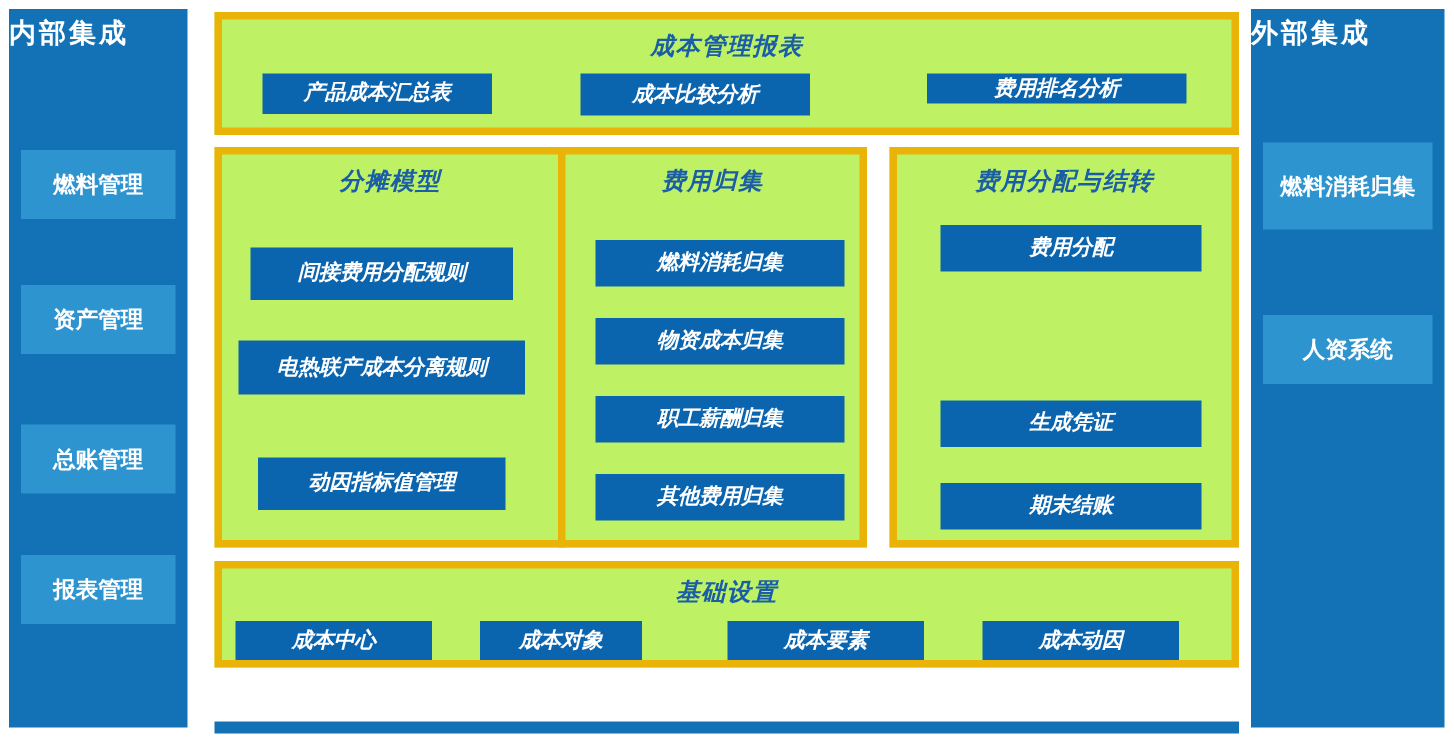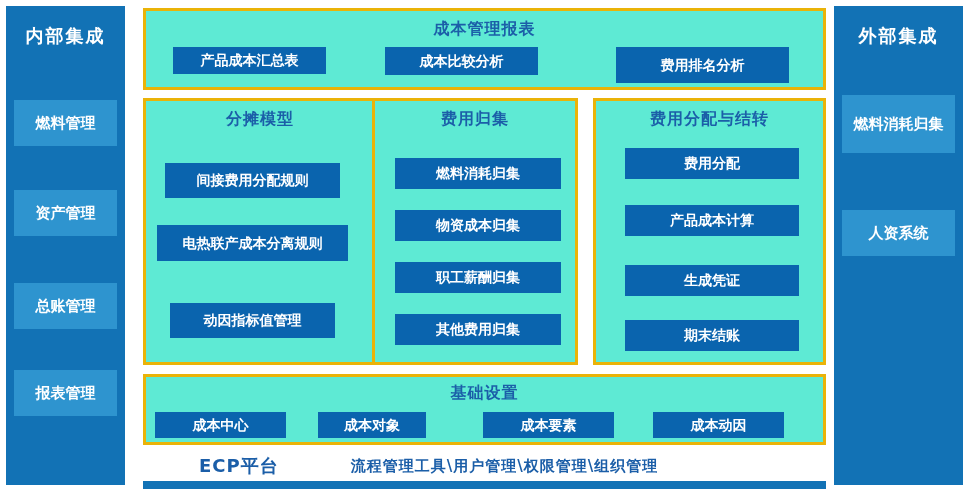--- a/index.html
+++ b/index.html
@@ -4,28 +4,28 @@
 <style>
   * { box-sizing: border-box; margin: 0; padding: 0; }
   html, body { width: 969px; height: 491px; background: #ffffff; }
   body { font-family: "DejaVu Sans", "Liberation Sans", sans-serif; overflow: hidden; }
   .canvas { position: relative; width: 969px; height: 491px; background: #ffffff; }
 
   
   .sidebar { position: absolute; top: 6px; height: 479px; background: #1272B5; }
   .sidebar.left  { left: 6px;  width: 119px; }
   .sidebar.right { left: 834px; width: 129px; }
-  .sidebar-title { color: #ffffff; text-align: center; font-weight: bold; font-size: 18px; padding-top: 18px; letter-spacing: 2px; }
+  .sidebar-title { color: #ffffff; text-align: left; font-weight: bold; font-size: 18px; padding-top: 4px; letter-spacing: 2px; }
   .sidebar-item { position: absolute; left: 8px; right: 8px; height: 46px;
     background: #2E94CF; color: #ffffff; font-size: 15px; font-weight: bold;
     display: flex; align-items: center; justify-content: center; text-align: center;
     line-height: 1.35; padding: 2px 6px; }
 
   
-  .box { position: absolute; background: #5eead4; border: 3px solid #eab308; }
+  .box { position: absolute; background: #bef264; border: 5px solid #eab308; font-style: italic; }
   .box-title { text-align: center; font-weight: bold; color: #1B5EA8; font-size: 16px; padding-top: 8px; letter-spacing: 1px; }
   .btn { position: absolute; background: #0A64AE; color: #ffffff; font-size: 14px; font-weight: bold;
     display: flex; align-items: center; justify-content: center; text-align: center; line-height: 1.2; padding: 2px 4px; }
 
   
   .platform-bar { position: absolute; left: 143px; top: 452px; width: 683px; height: 28px;
     display: flex; align-items: center; background: #ffffff; }
   .platform-name { color: #1B5EA8; font-weight: bold; font-size: 18px; margin-left: 56px; letter-spacing: 1px; }
   .platform-tools { color: #1B5EA8; font-weight: bold; font-size: 15px; margin-left: 72px; letter-spacing: 1px; }
   .bottom-strip { position: absolute; left: 143px; top: 481px; width: 683px; height: 8px; background: #1272B5; }
@@ -46,54 +46,49 @@
   <aside class="sidebar right">
     <div class="sidebar-title">外部集成</div>
     <div class="sidebar-item" style="top:89px; height:58px">燃料消耗归集</div>
     <div class="sidebar-item" style="top:204px">人资系统</div>
   </aside>
 
   <section class="box" style="left:143px; top:8px; width:683px; height:82px">
     <div class="box-title">成本管理报表</div>
     <div class="btn" style="left:27px;  top:36px; width:153px; height:27px">产品成本汇总表</div>
     <div class="btn" style="left:239px; top:36px; width:153px; height:28px">成本比较分析</div>
-    <div class="btn" style="left:470px; top:36px; width:173px; height:36px">费用排名分析</div>
+    <div class="btn" style="left:470px; top:36px; width:173px; height:20px">费用排名分析</div>
   </section>
 
   <section class="box" style="left:143px; top:98px; width:234px; height:267px">
     <div class="box-title">分摊模型</div>
     <div class="btn" style="left:19px; top:62px;  width:175px; height:35px">间接费用分配规则</div>
     <div class="btn" style="left:11px; top:124px; width:191px; height:36px">电热联产成本分离规则</div>
     <div class="btn" style="left:24px; top:202px; width:165px; height:35px">动因指标值管理</div>
   </section>
 
   <section class="box" style="left:372px; top:98px; width:206px; height:267px">
     <div class="box-title">费用归集</div>
     <div class="btn" style="left:20px; top:57px;  width:166px; height:31px">燃料消耗归集</div>
     <div class="btn" style="left:20px; top:109px; width:166px; height:31px">物资成本归集</div>
     <div class="btn" style="left:20px; top:161px; width:166px; height:31px">职工薪酬归集</div>
     <div class="btn" style="left:20px; top:213px; width:166px; height:31px">其他费用归集</div>
   </section>
 
   <section class="box" style="left:593px; top:98px; width:233px; height:267px">
     <div class="box-title">费用分配与结转</div>
     <div class="btn" style="left:29px; top:47px;  width:174px; height:31px">费用分配</div>
-    <div class="btn" style="left:29px; top:104px; width:174px; height:31px">产品成本计算</div>
     <div class="btn" style="left:29px; top:164px; width:174px; height:31px">生成凭证</div>
     <div class="btn" style="left:29px; top:219px; width:174px; height:31px">期末结账</div>
   </section>
 
   <section class="box" style="left:143px; top:374px; width:683px; height:71px">
     <div class="box-title" style="padding-top:6px">基础设置</div>
     <div class="btn" style="left:9px;   top:35px; width:131px; height:26px">成本中心</div>
     <div class="btn" style="left:172px; top:35px; width:108px; height:26px">成本对象</div>
     <div class="btn" style="left:337px; top:35px; width:131px; height:26px">成本要素</div>
     <div class="btn" style="left:507px; top:35px; width:131px; height:26px">成本动因</div>
   </section>
 
-  <div class="platform-bar">
-    <span class="platform-name">ECP平台</span>
-    <span class="platform-tools">流程管理工具\用户管理\权限管理\组织管理</span>
-  </div>
 
   <div class="bottom-strip"></div>
 
 </div>
 
 </body></html>

